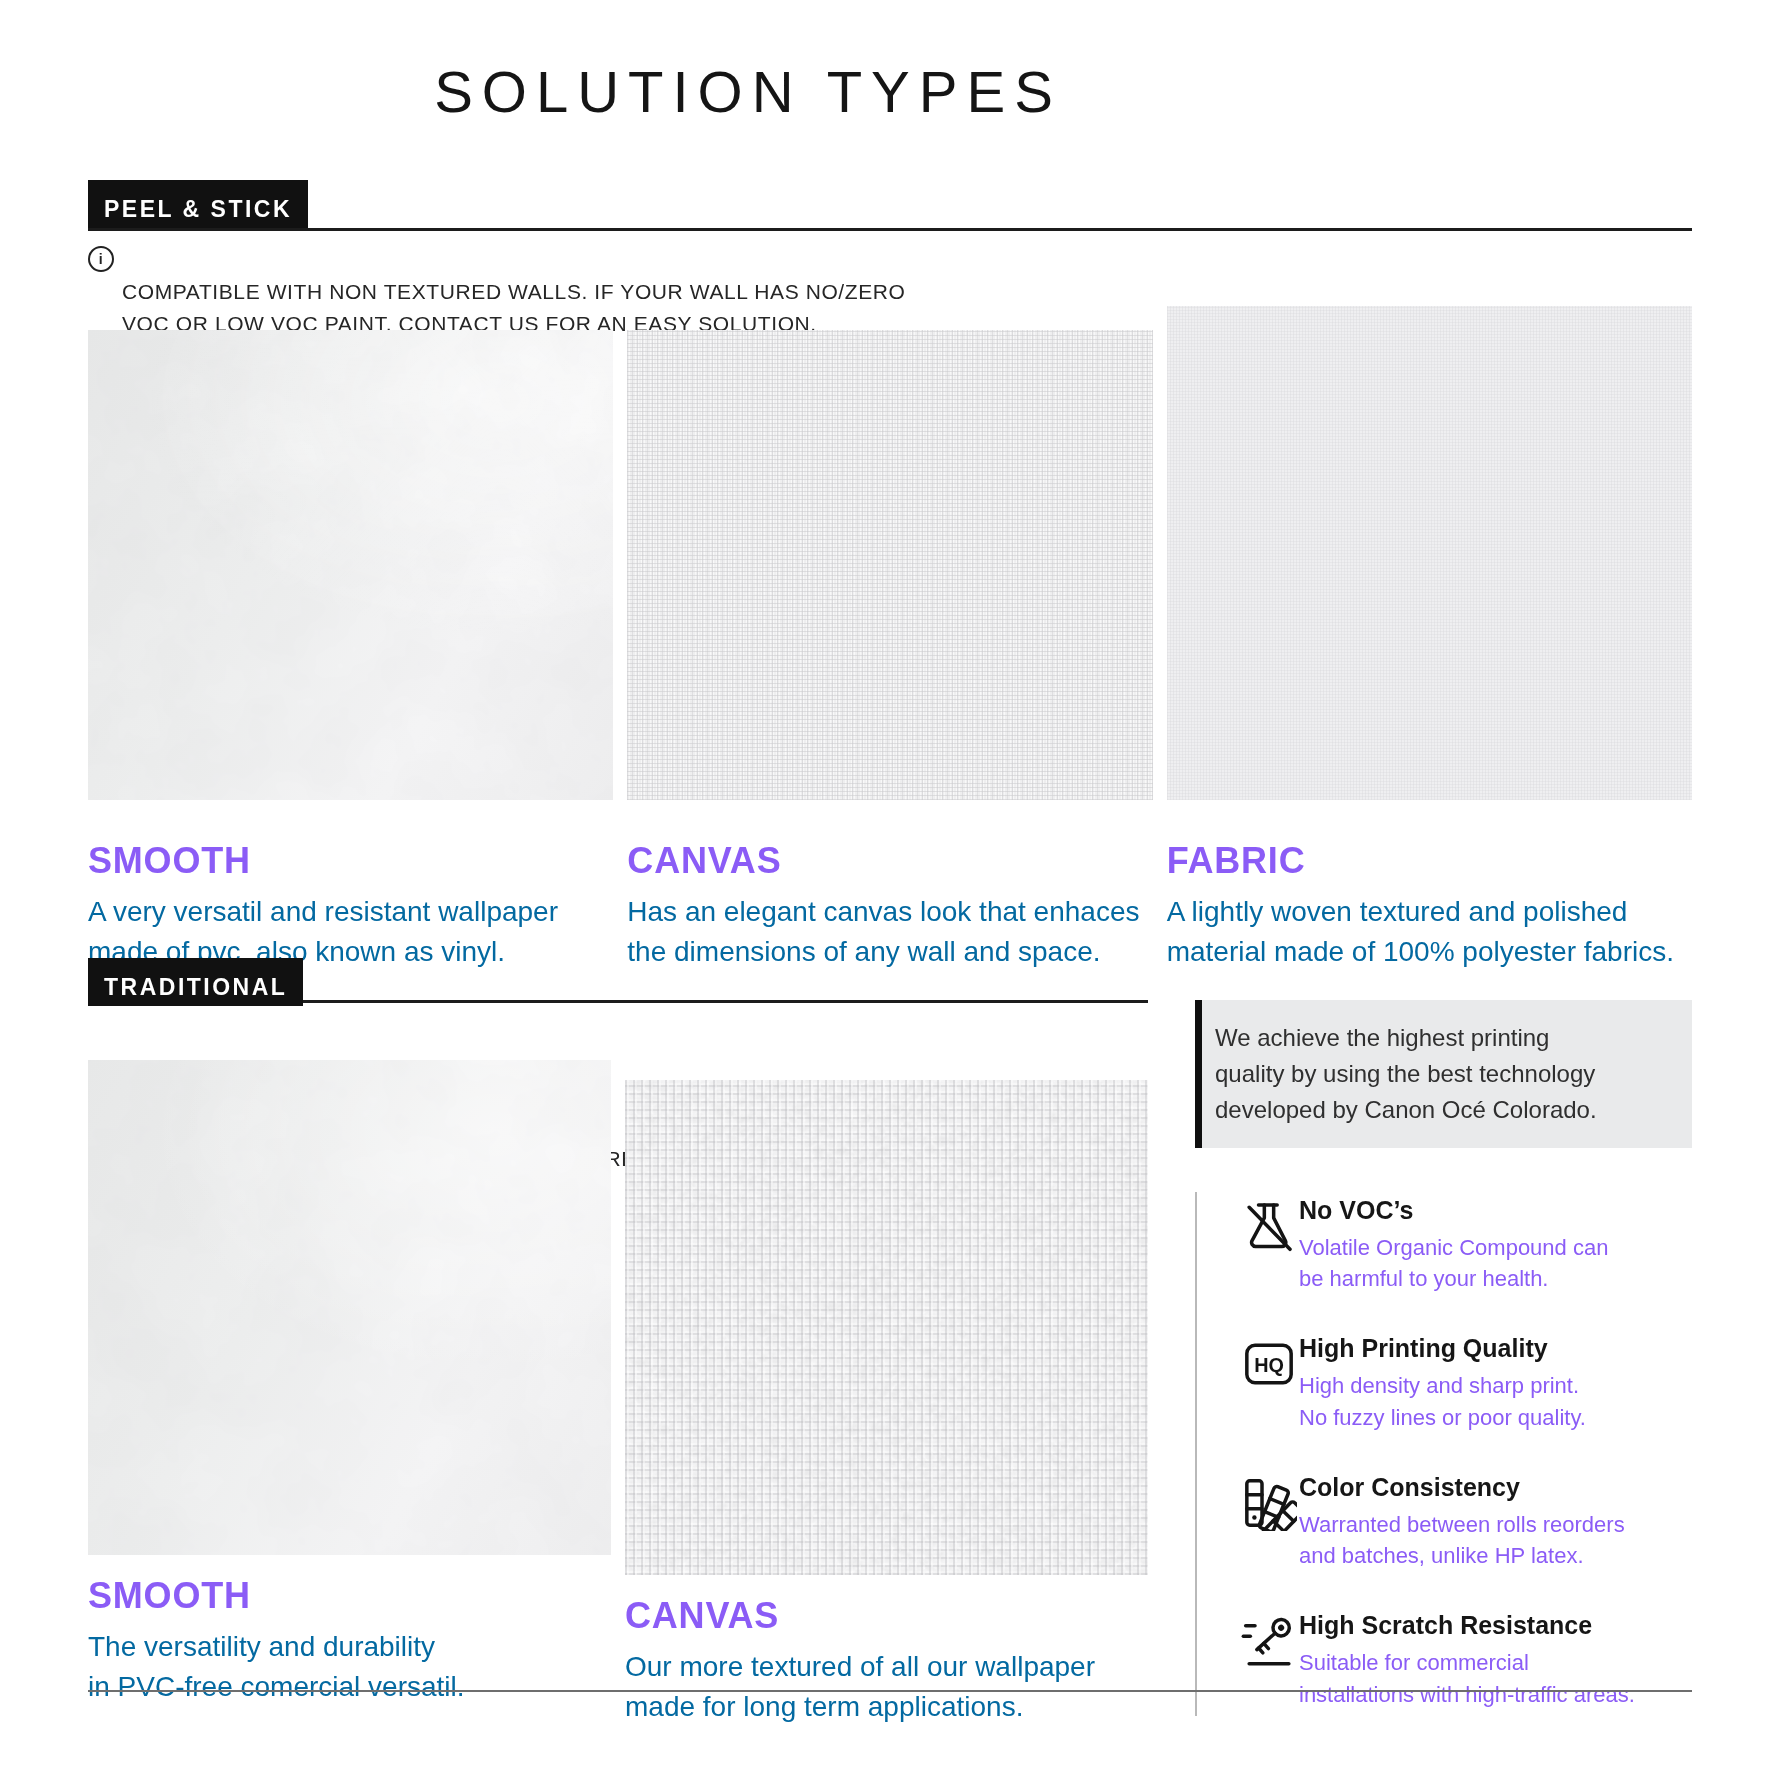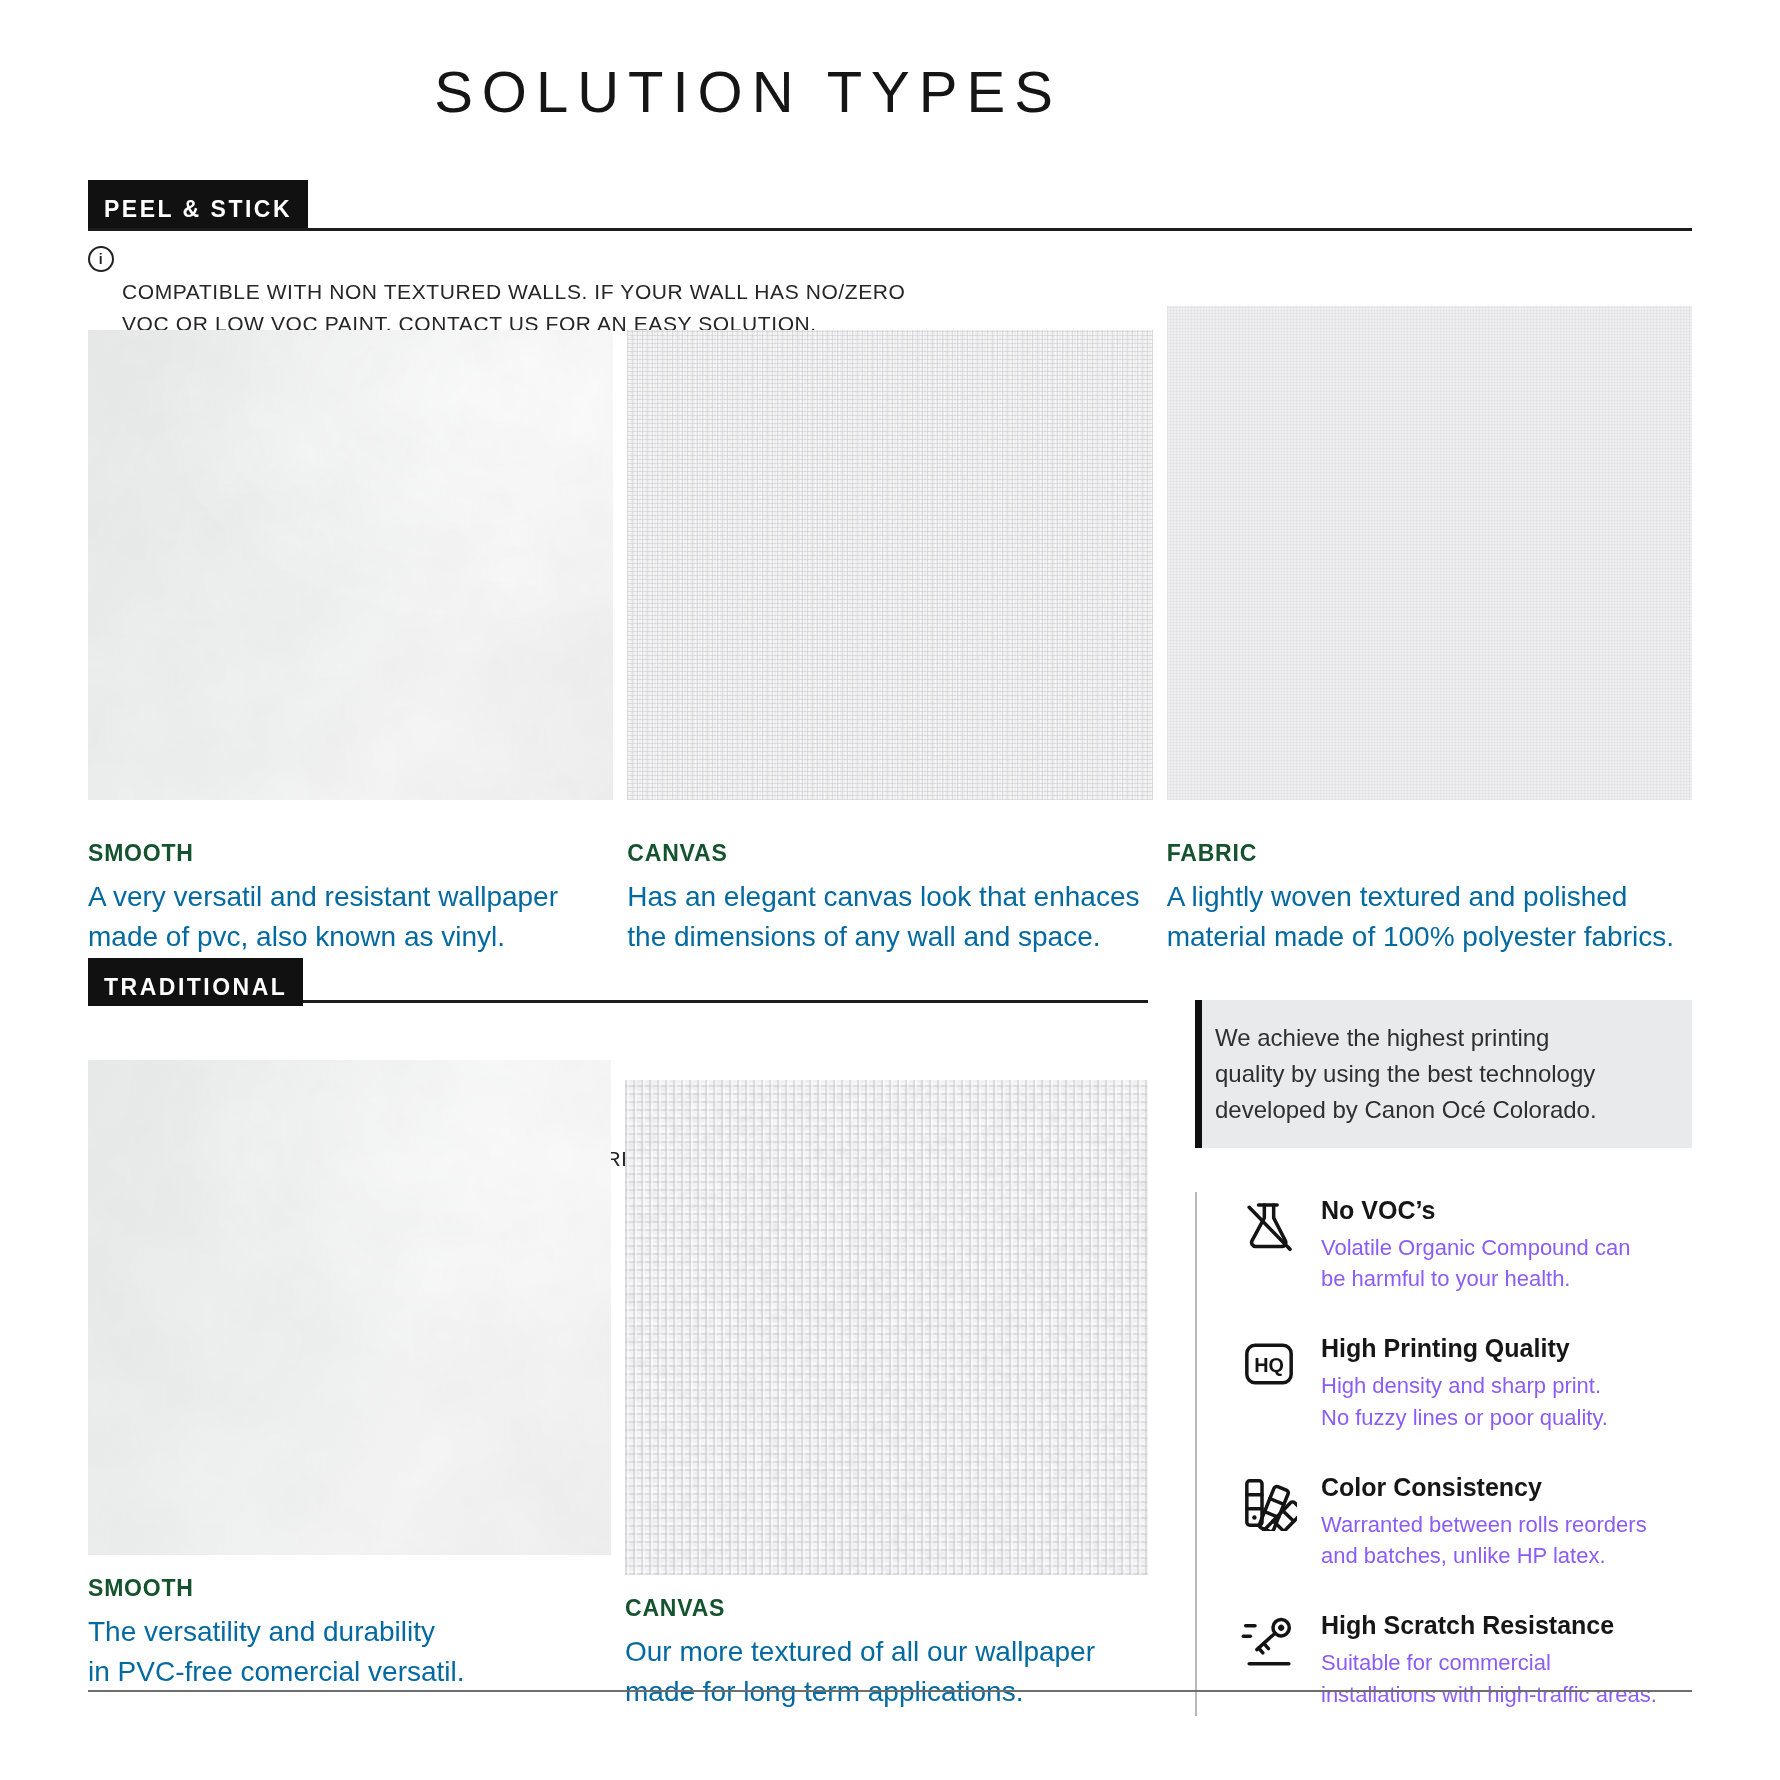--- a/index.html
+++ b/index.html
@@ -70,35 +70,35 @@
   }
   .tex-burlap{
     background-color:#f5f5f6;
     background-image:
       repeating-linear-gradient(90deg, rgba(186,186,190,0.38) 0 2px, rgba(255,255,255,0.55) 2px 4px, rgba(0,0,0,0) 4px 8px),
       repeating-linear-gradient(0deg, rgba(190,190,194,0.36) 0 2px, rgba(255,255,255,0.50) 2px 4px, rgba(0,0,0,0) 4px 8px);
   }
 
   .swatch-caption{margin-top:40px;}
   .swatch-row.trad .swatch-caption{margin-top:20px;}
-  .swatch-name{margin:0;font-size:23px;font-weight:700;letter-spacing:0.8px;color:#14532d;}
+  .swatch-name{margin:0;font-size:36px;font-weight:700;letter-spacing:0.8px;color:#8b5cf6;}
   .swatch-desc{margin:10px 0 0 0;font-size:28px;line-height:1.42;color:#0369a1;white-space:pre-line;}
 
   
   .quality-panel{left:1195px;top:1000px;width:497px;}
   .quality-statement{
     border-left:7px solid #0f0f0f;background:#e9eaeb;box-sizing:border-box;
     padding:20px 22px 20px 13px;margin:0;
     font-size:24px;line-height:1.5;color:#2f2f2f;white-space:pre-line;
   }
   .feature-list{
     margin-top:44px;border-left:2px solid #b9b9b9;padding:4px 0 6px 44px;
     display:flex;flex-direction:column;gap:40px;
   }
-  .feature{display:flex;gap:22px;}
+  .feature{display:flex;}
   .fi-icon{flex:0 0 58px;margin-top:2px;}
   .fi-icon svg{width:56px;height:56px;display:block;}
   .fi-icon svg .st{stroke:#141414;stroke-width:3;fill:none;stroke-linecap:round;stroke-linejoin:round;}
   .fi-icon svg .fl{fill:#141414;stroke:none;}
   .feature-text{width:410px;}
   .feature-title{margin:0;font-size:25px;font-weight:700;color:#161616;}
   .feature-desc{margin:7px 0 0 0;font-size:22px;line-height:1.42;color:#8b5cf6;white-space:pre-line;}
 
   
   .bottom-rule{left:88px;top:1690px;width:1604px;border-top:2px solid #6e6e6e;height:0;}

